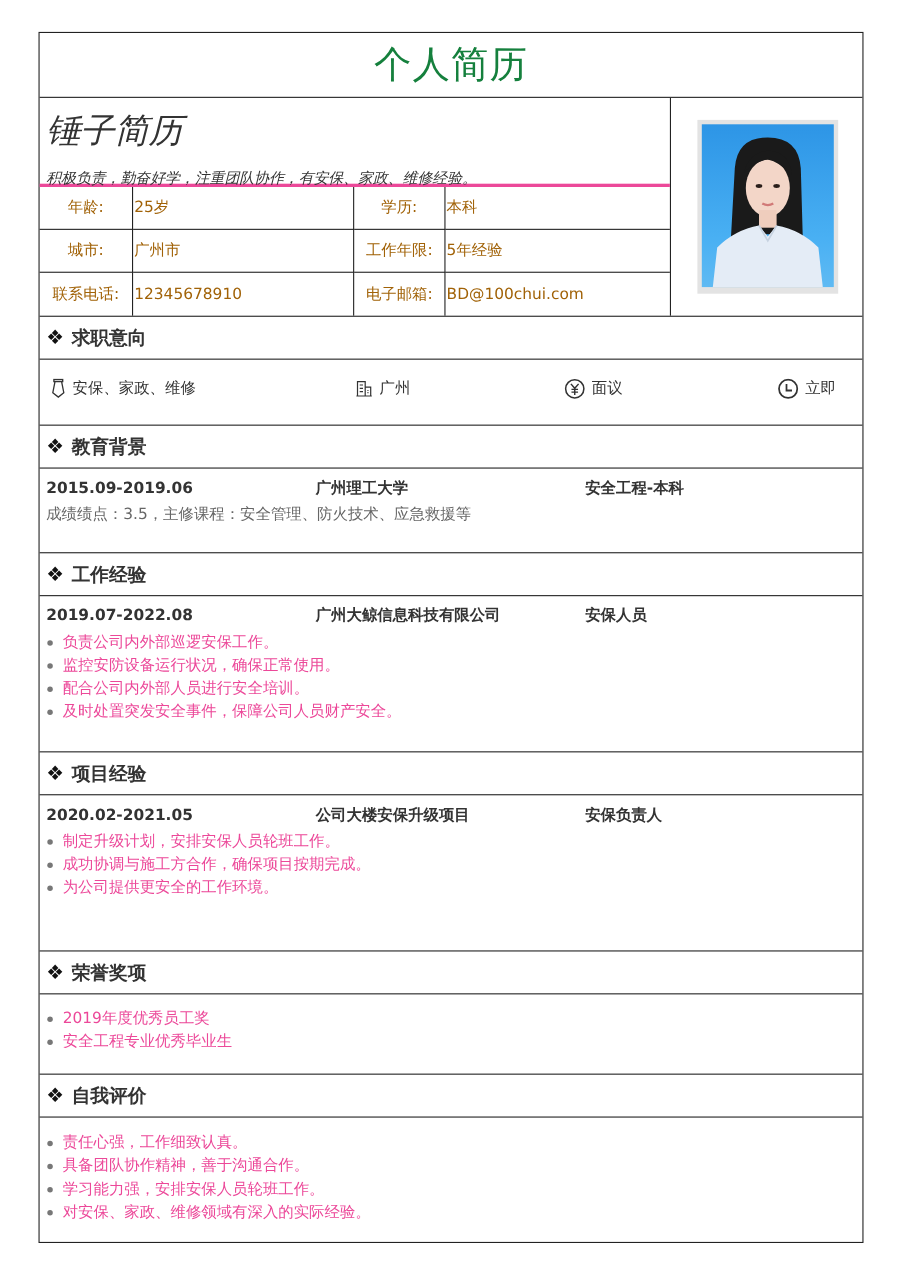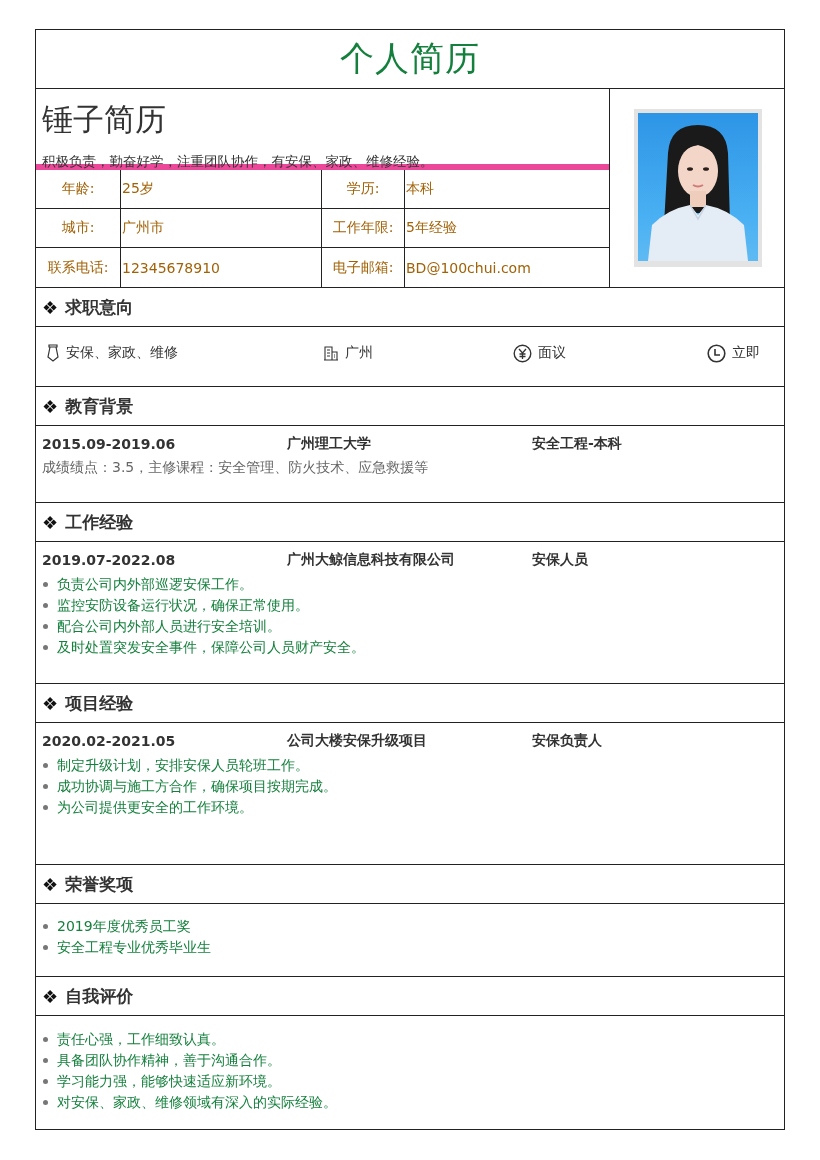--- a/index.html
+++ b/index.html
@@ -1,21 +1,21 @@
 <!DOCTYPE html>
 <html><head>
 <meta charset="utf-8">
 <style>
   html, body { margin:0; padding:0; background:#ffffff; }
   body { width:820px; height:1160px; position:relative; font-family:"DejaVu Sans","Liberation Sans",sans-serif; color:#333; }
   .sheet { position:absolute; left:35px; top:29px; width:748px; border:1px solid #222; box-sizing:content-box; }
   .title-row { height:58px; border-bottom:1px solid #222; display:flex; align-items:center; justify-content:center; font-size:34px; color:#15803d; letter-spacing:1px; }
   .top { display:flex; border-bottom:1px solid #222; height:198px; }
   .top-left { width:573px; border-right:1px solid #222; display:flex; flex-direction:column; }
-  .name-block { height:81px; border-bottom:6px solid #ec4899; padding:0 0 0 6px; box-sizing:border-box; }
+  .name-block { height:81px; border-bottom:3px solid #ec4899; padding:0 0 0 6px; box-sizing:border-box;font-style:italic; }
   .name { font-size:31px; color:#333; margin-top:10px; line-height:40px; }
   .slogan { font-size:13.5px; color:#333; margin-top:14px; }
   .info-grid { display:grid; grid-template-columns:85px 201px 83px 1fr; grid-template-rows:39px 39px 39px; flex:1; }
   .info-grid > div { border-right:1px solid #222; border-bottom:1px solid #222; display:flex; align-items:center; font-size:14px; color:#a16207; }
   .info-grid > div:nth-child(4n) { border-right:none; }
   .info-grid > div:nth-last-child(-n+4) { border-bottom:none; }
   .lbl { justify-content:center; }
   .val { padding-left:1px; }
   .photo-cell { flex:1; display:flex; align-items:center; justify-content:center; }
   .photo-frame { width:128px; height:158px; background:#e3e3e3; display:flex; align-items:flex-start; justify-content:center; padding-top:4px; box-sizing:border-box; margin-left:2px; }
@@ -26,21 +26,21 @@
   .section:last-child { border-bottom:none; }
   .intent { height:59px; display:flex; align-items:center; padding-left:8px; position:relative; }
   .intent-item { position:absolute; top:0; height:52px; display:flex; align-items:center; font-size:14px; color:#333;font-family:Liberation Serif, serif; }
   .intent-item svg { margin-right:6px; }
   .body { padding:6px 6px 0 6px; }
   .row3 { display:flex; font-size:14px; font-weight:bold; color:#333; height:24px; align-items:center; }
   .row3 .c1 { width:245px; }
   .row3 .c2 { width:245px; }
   .desc { font-size:14px; color:#666; margin-top:3px; }
   ul.bul { list-style:none; margin:2px 0 0 0; padding:0; }
-  ul.bul li { font-size:14px; color:#15803d; height:21px; line-height:21px; position:relative; padding-left:15px; }
+  ul.bul li { font-size:14px; color:#ec4899; height:21px; line-height:21px; position:relative; padding-left:15px; }
   ul.bul li::before { content:""; position:absolute; left:1px; top:8px; width:5px; height:5px; border-radius:50%; background:#777; }
 </style>
 </head>
 <body>
 
 <div class="sheet">
   <div class="title-row">个人简历</div>
 
   <div class="top">
     <div class="top-left">
@@ -186,18 +186,18 @@
 
   <div class="section">
     <div class="sec-head">
       <span class="dia">❖</span>
       <span>自我评价</span>
     </div>
     <div class="body" style="height:113px; box-sizing:border-box; padding-top:11px;">
       <ul class="bul">
         <li>责任心强，工作细致认真。</li>
         <li>具备团队协作精神，善于沟通合作。</li>
-        <li>学习能力强，能够快速适应新环境。</li>
+        <li>学习能力强，安排安保人员轮班工作。</li>
         <li>对安保、家政、维修领域有深入的实际经验。</li>
       </ul>
     </div>
   </div>
 </div>
 
 </body></html>

